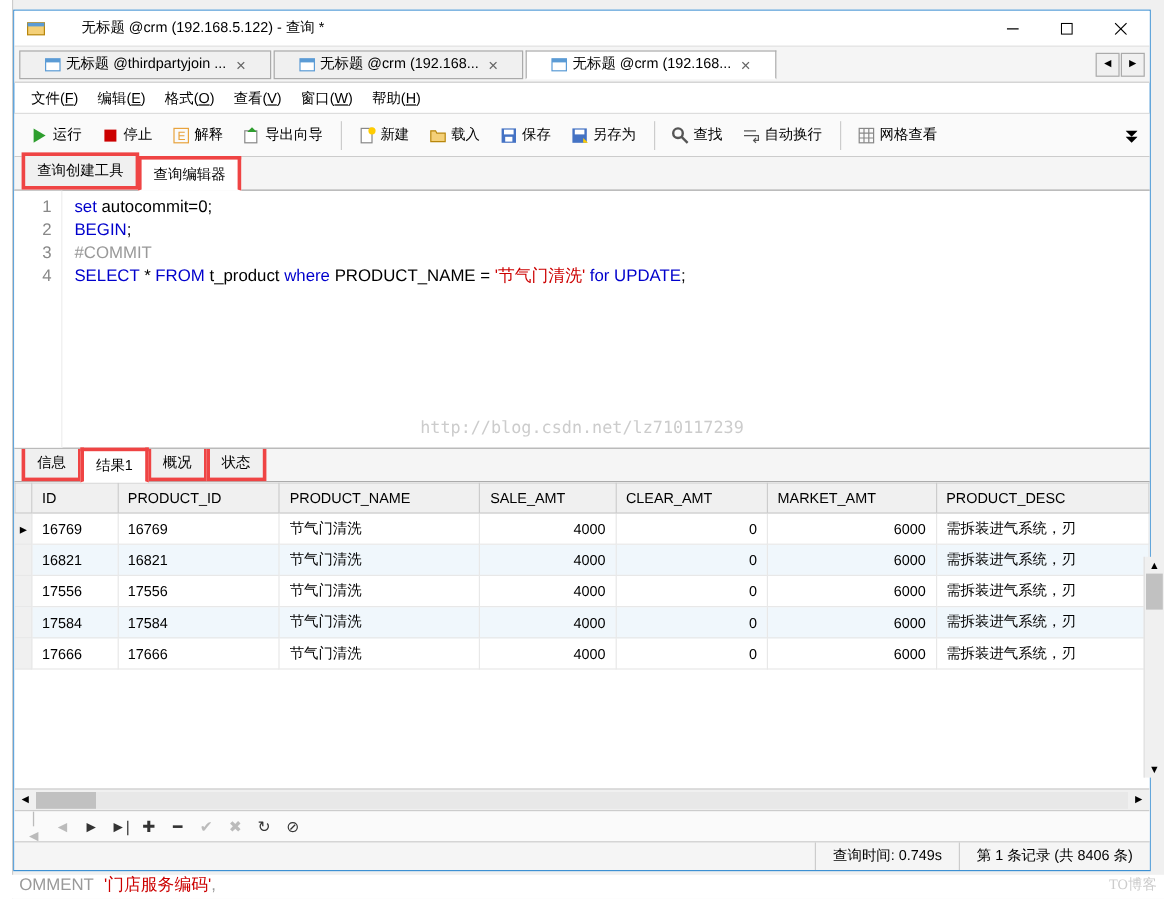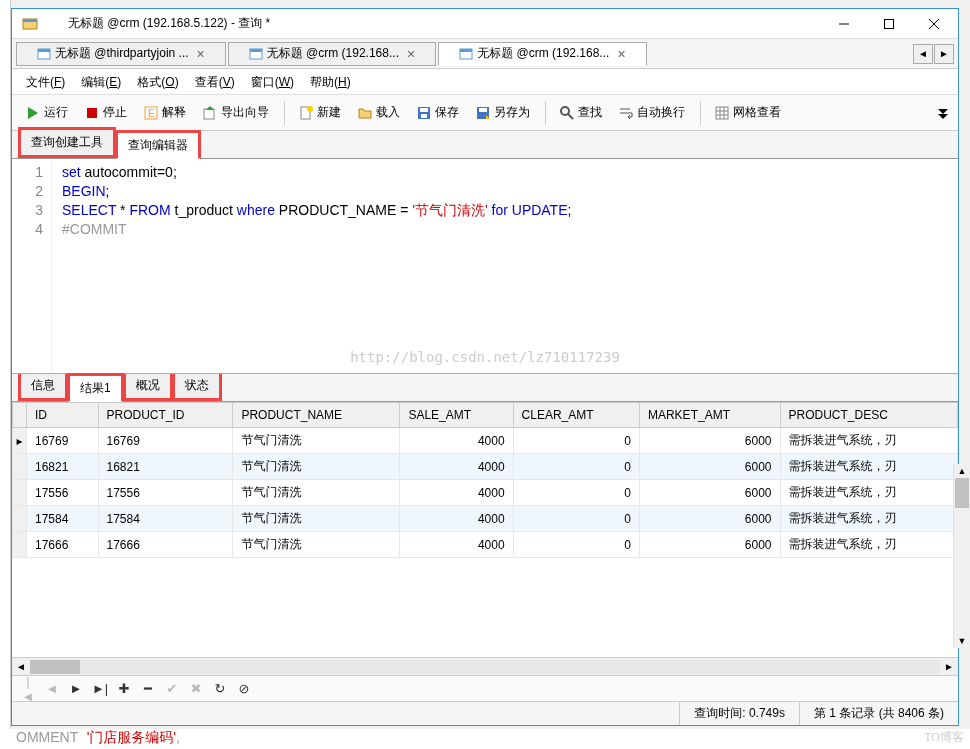--- a/index.html
+++ b/index.html
@@ -278,22 +278,22 @@
   <div class="editor">
     <div class="gutter">
       <div>1</div>
         <div>2</div>
         <div>3</div>
         <div>4</div>
     </div>
     <div class="code">
       <div class="code-line"><span class="kw">set</span><span> autocommit=0;</span></div>
       <div class="code-line"><span class="kw">BEGIN</span>;</div>
+      <div class="code-line"><span class="cmt">#COMMIT</span></div>
       <div class="code-line"><span class="kw">SELECT</span> * <span class="kw">FROM</span><span> t_product </span><span class="kw">where</span><span> PRODUCT_NAME = </span><span class="str">'节气门清洗'</span><span class="kw"> for </span><span class="kw">UPDATE</span>;</div>
-      <div class="code-line"><span class="cmt">#COMMIT</span></div>
     </div>
     <div class="watermark">http://blog.csdn.net/lz710117239</div>
   </div>
 
   <div class="result-tabs">
     <div class="subtab">信息</div>
     <div class="subtab active">结果1</div>
     <div class="subtab">概况</div>
     <div class="subtab">状态</div>
   </div>

